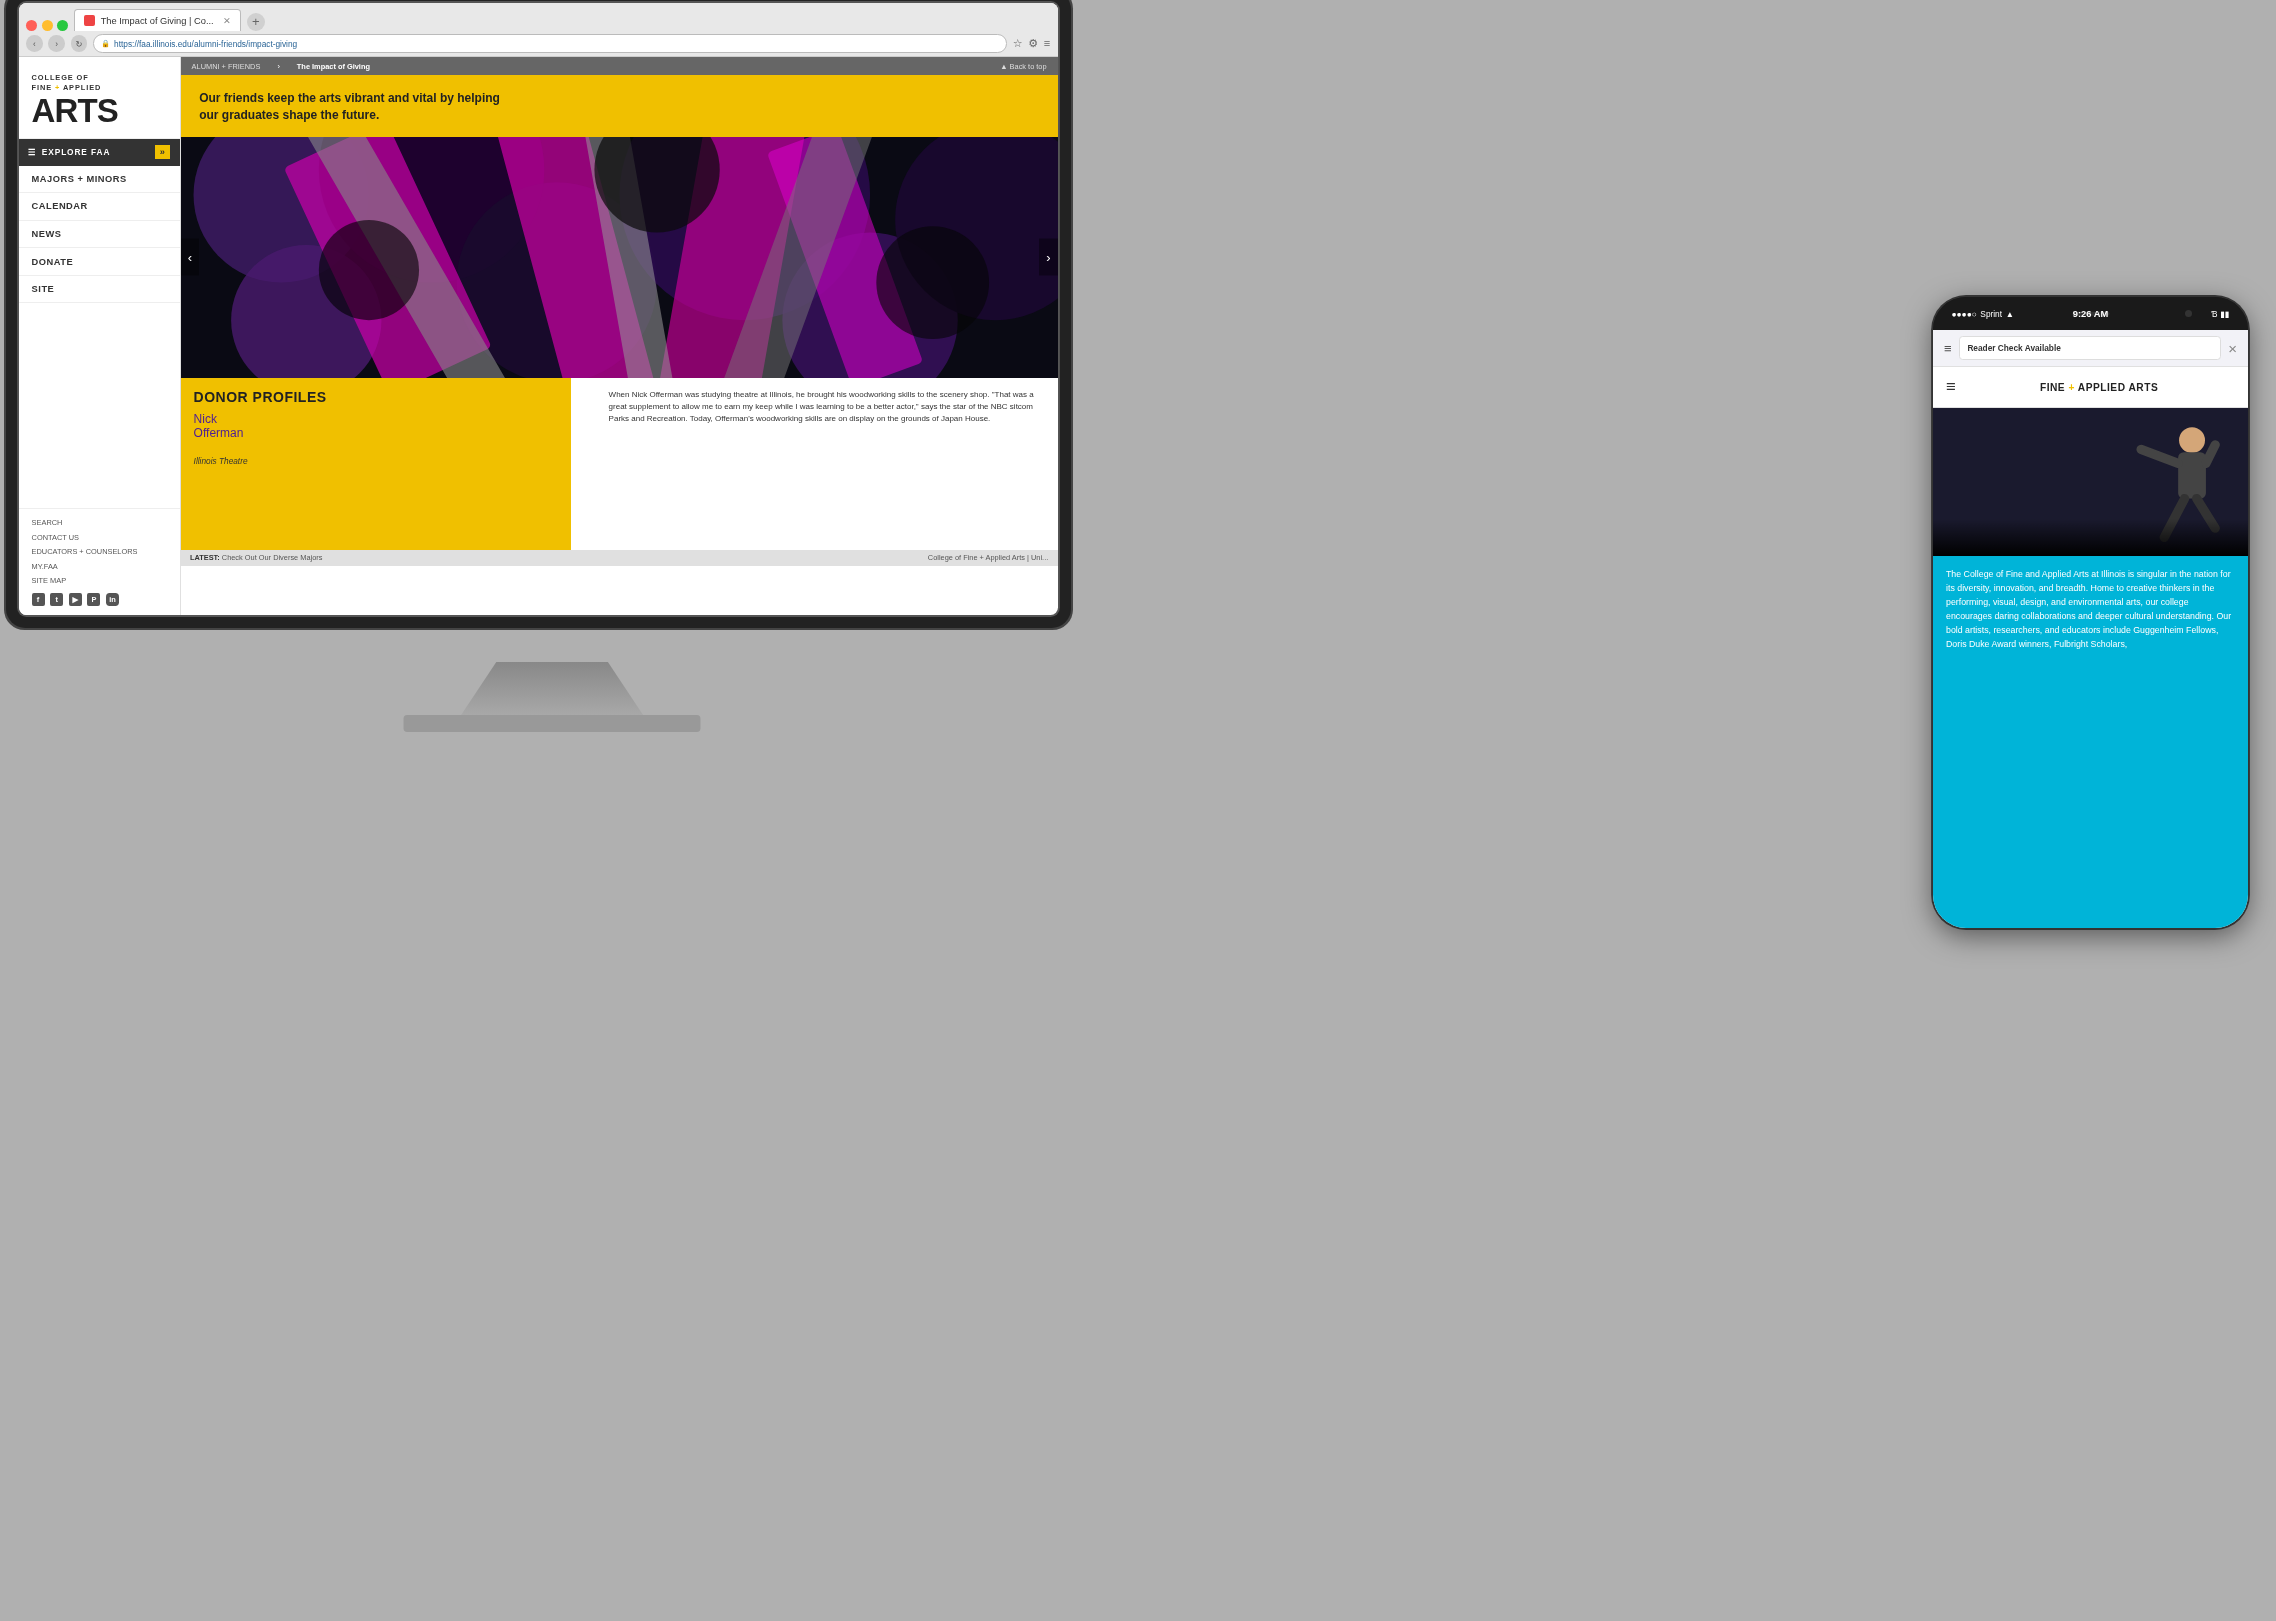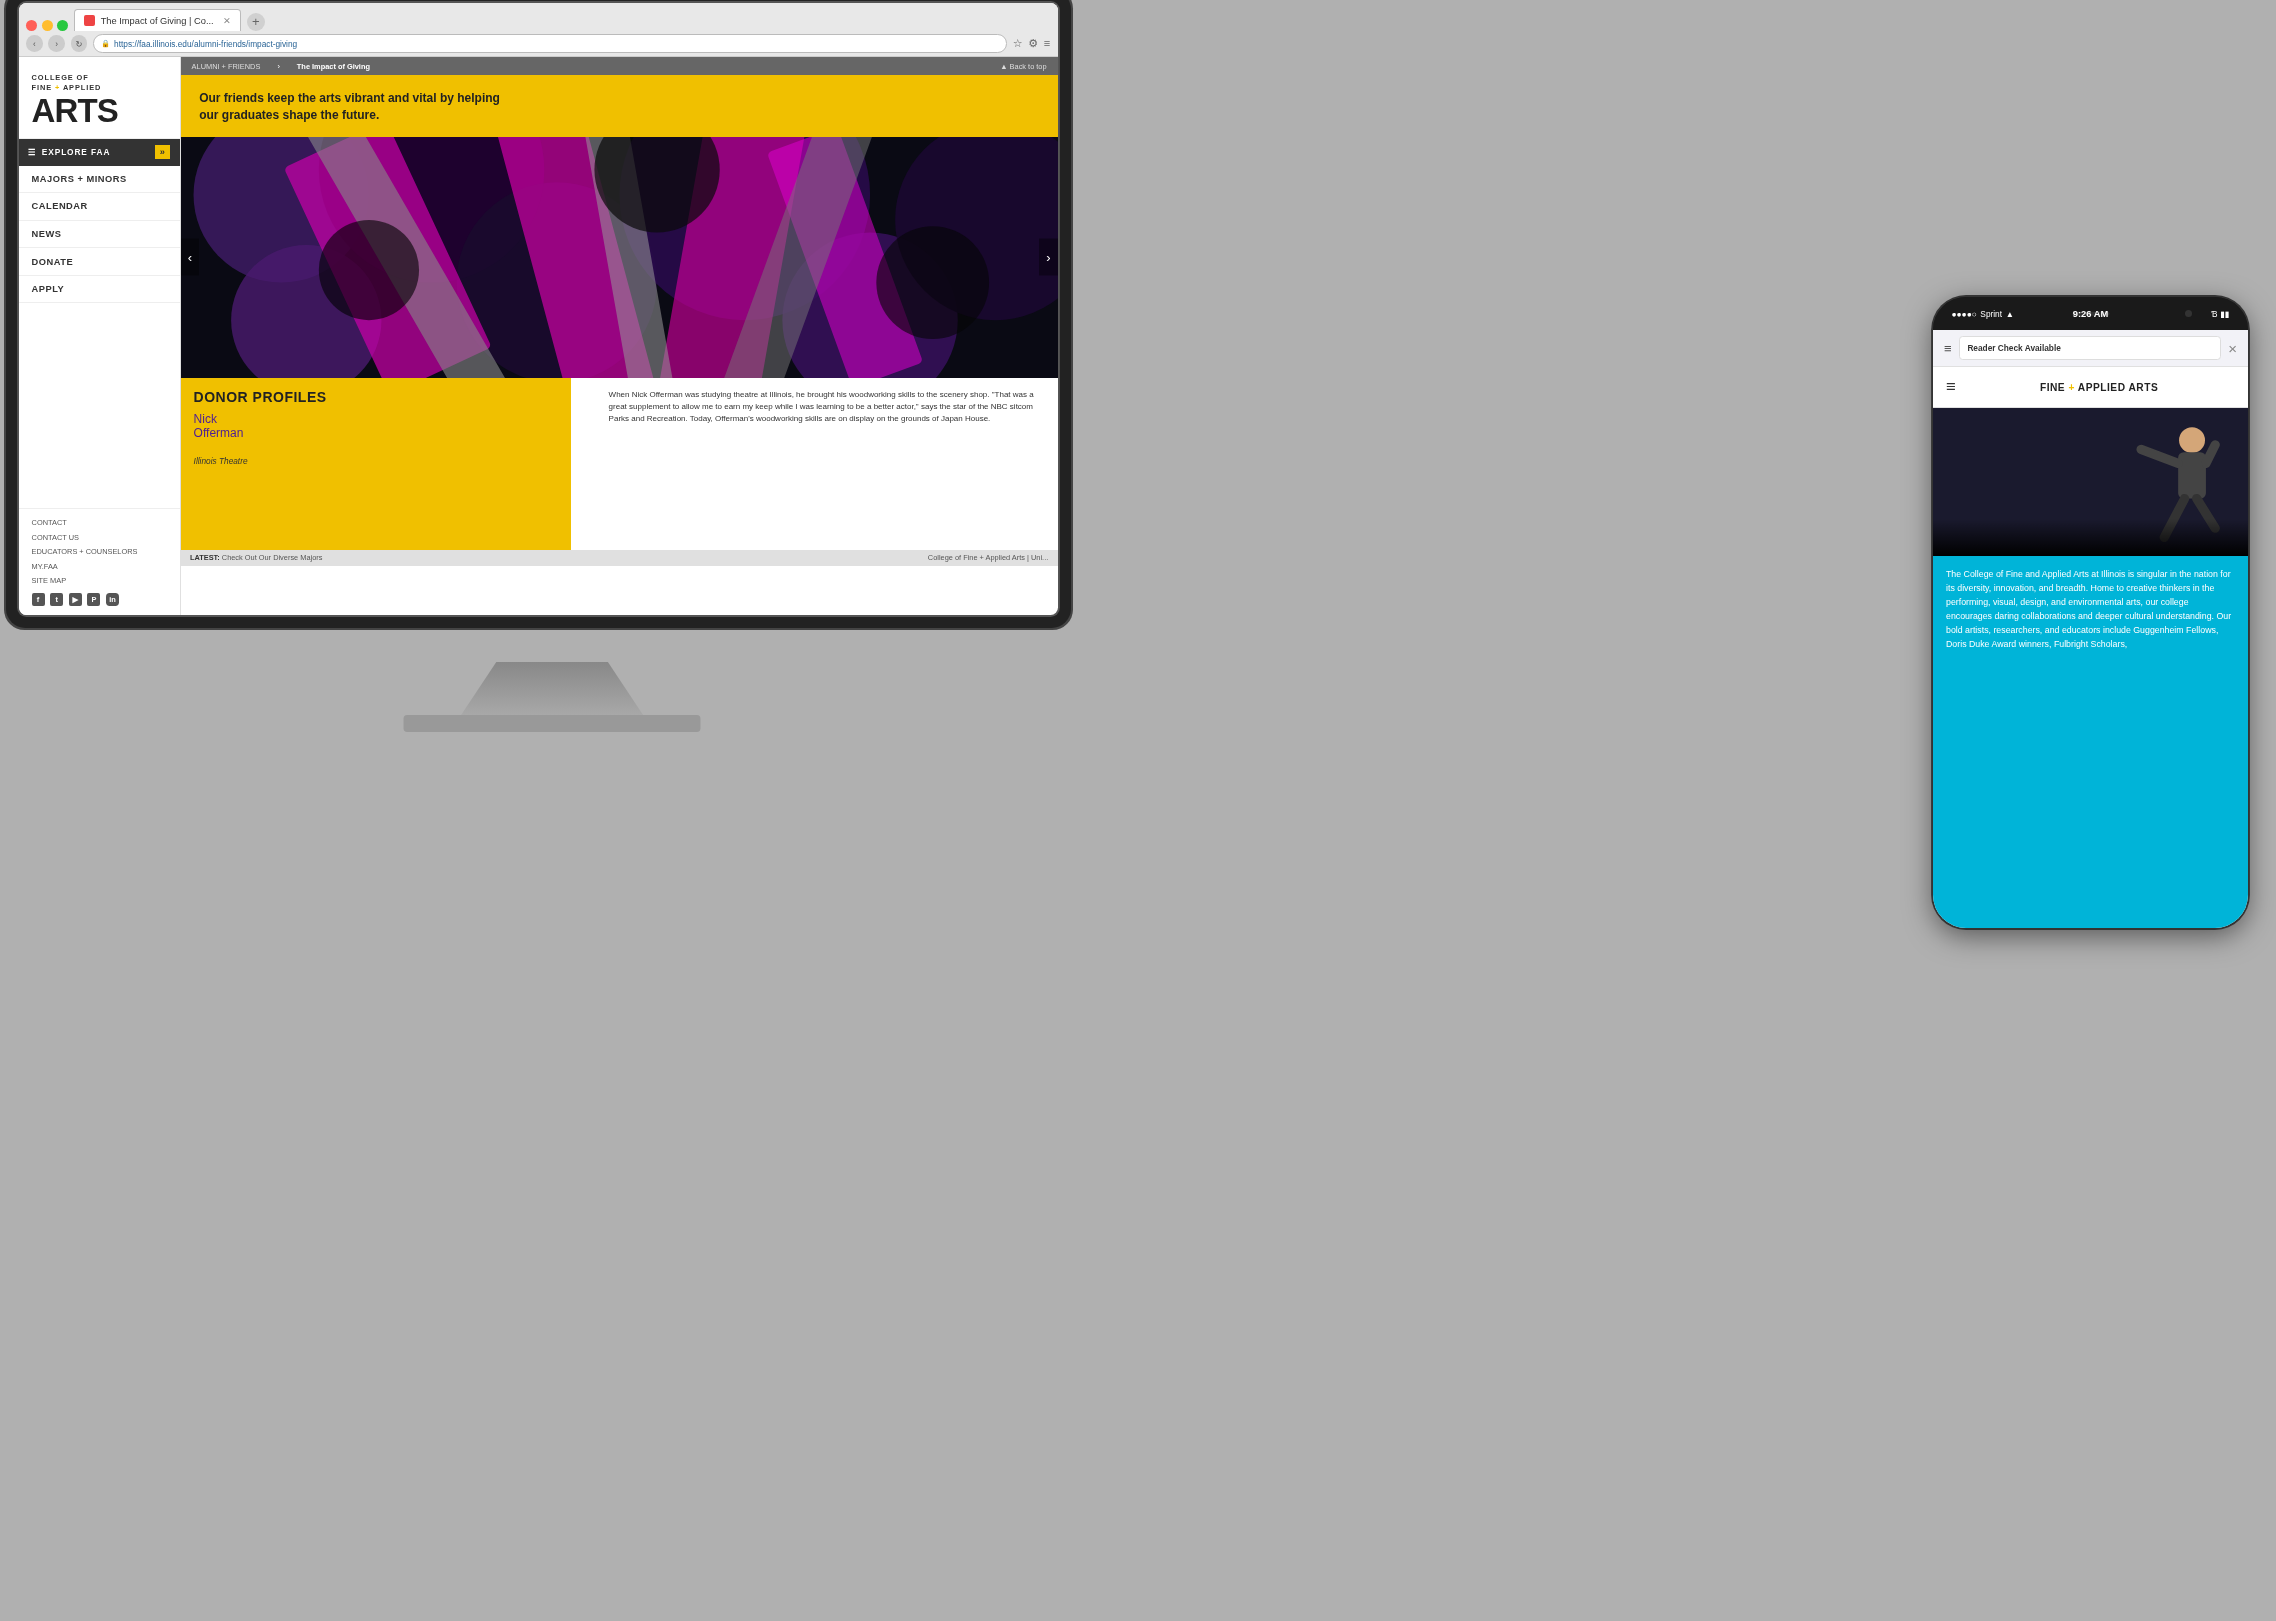--- a/index.html
+++ b/index.html
@@ -592,24 +592,24 @@
         <div class="explore-bar">
           <span>☰</span>
           <span>EXPLORE FAA</span>
           <span class="explore-arrows">»</span>
         </div>
         <nav class="sidebar-nav">
           <a>MAJORS + MINORS</a>
           <a>CALENDAR</a>
           <a>NEWS</a>
           <a>DONATE</a>
-          <a>APPLY</a>
+          <a>SITE</a>
         </nav>
         <div class="sidebar-bottom">
-          <a>CONTACT</a>
+          <a>SEARCH</a>
           <a>CONTACT US</a>
           <a>EDUCATORS + COUNSELORS</a>
           <a>MY.FAA</a>
           <a>SITE MAP</a>
           <div class="sidebar-social">
             <div class="social-icon">f</div>
             <div class="social-icon">t</div>
             <div class="social-icon">▶</div>
             <div class="social-icon">P</div>
             <div class="social-icon" style="border-radius:3.7px;">in</div>

